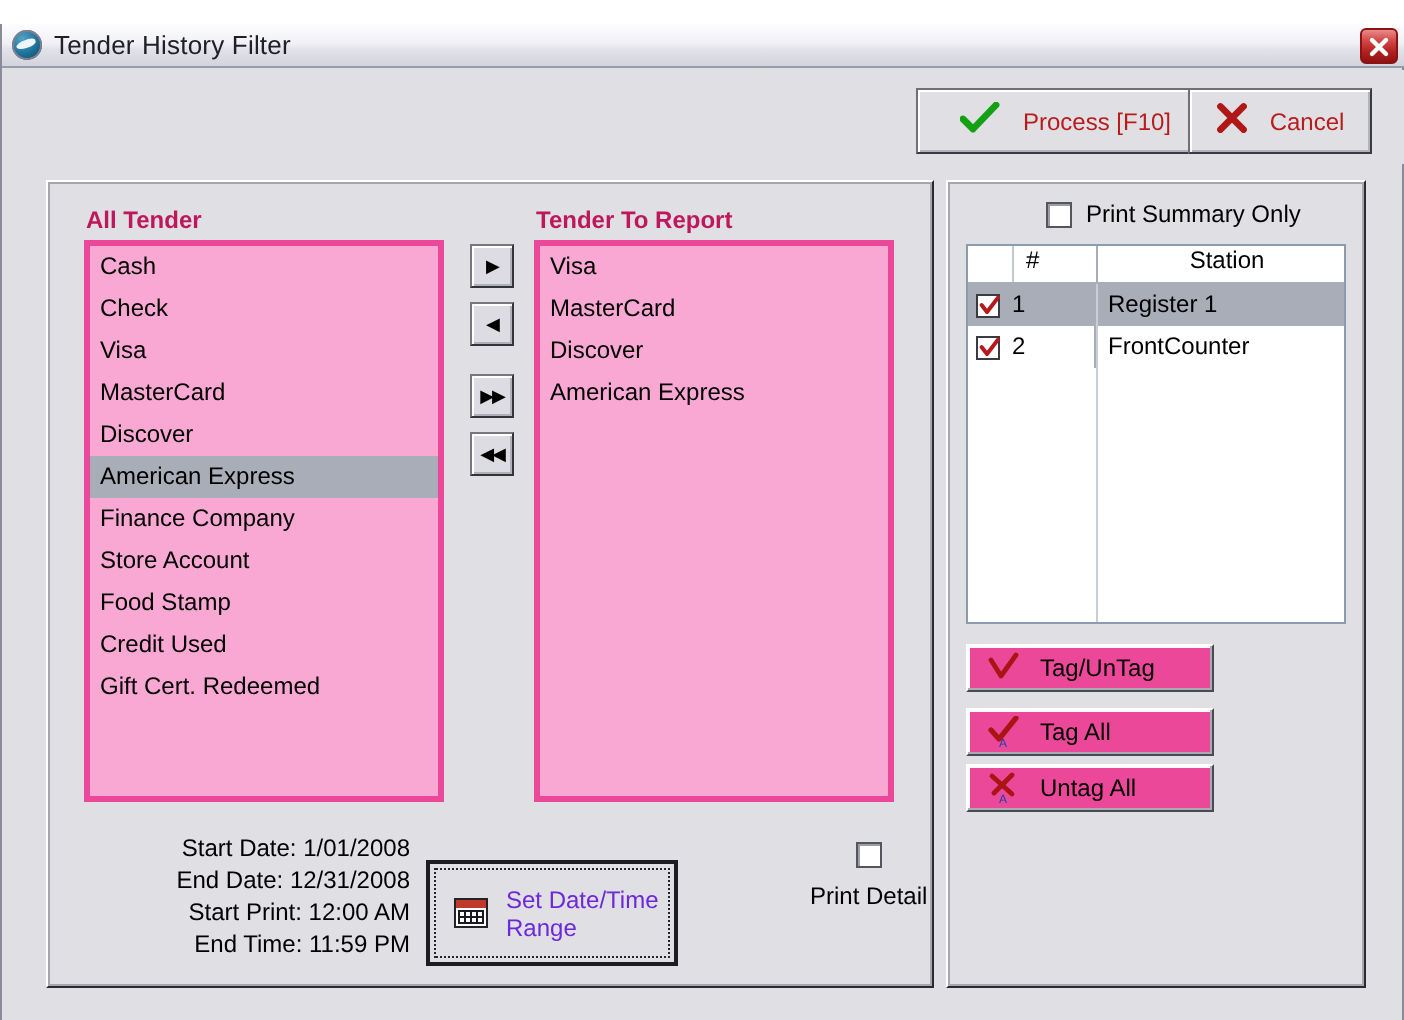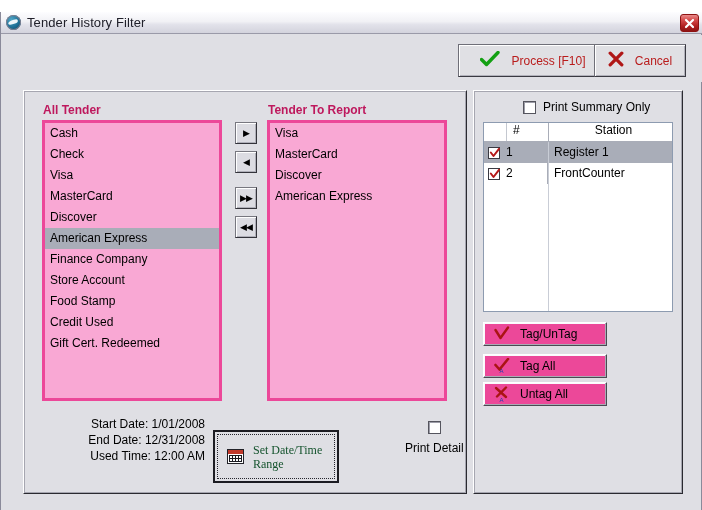--- a/index.html
+++ b/index.html
@@ -208,21 +208,21 @@
     position: absolute; left: 0; top: 0; right: 0; height: 4px;
     background: #c0392b;
   }
   #cal-icon::after {
     content: "";
     position: absolute; left: 1px; top: 5px; right: 1px; bottom: 1px;
     background:
       repeating-linear-gradient(to right, #1a1a20 0 1px, transparent 1px 3px),
       repeating-linear-gradient(to bottom, #1a1a20 0 1px, transparent 1px 3px);
   }
-  #btn-setdate .lbl { font-size: 12px; line-height: 14px; color: #14532d; font-family: Liberation Serif, serif; }
+  #btn-setdate .lbl { font-size: 12px; line-height: 14px; color: #6d28d9; }
 
   
   .cbrow {
     position: absolute;
     display: flex;
     align-items: center;
     gap: 7px;
     font-size: 12px;
     cursor: pointer;
     padding-left: 39px;
@@ -383,22 +383,26 @@
   <div id="dateblock">
     <div class="dl">
       <span>Start Date:</span>
       <span>1/01/2008</span>
     </div>
     <div class="dl">
       <span>End Date:</span>
       <span>12/31/2008</span>
     </div>
     <div class="dl">
-      <span>Used Time:</span>
+      <span>Start Print:</span>
       <span>12:00 AM</span>
+    </div>
+    <div class="dl">
+      <span>End Time:</span>
+      <span>11:59 PM</span>
     </div>
   </div>
 
   <div id="btn-setdate">
     <div class="inner">
       <span id="cal-icon"></span>
       <span class="lbl">
         <span>Set Date/Time</span><br>
         <span>Range</span>
       </span>

